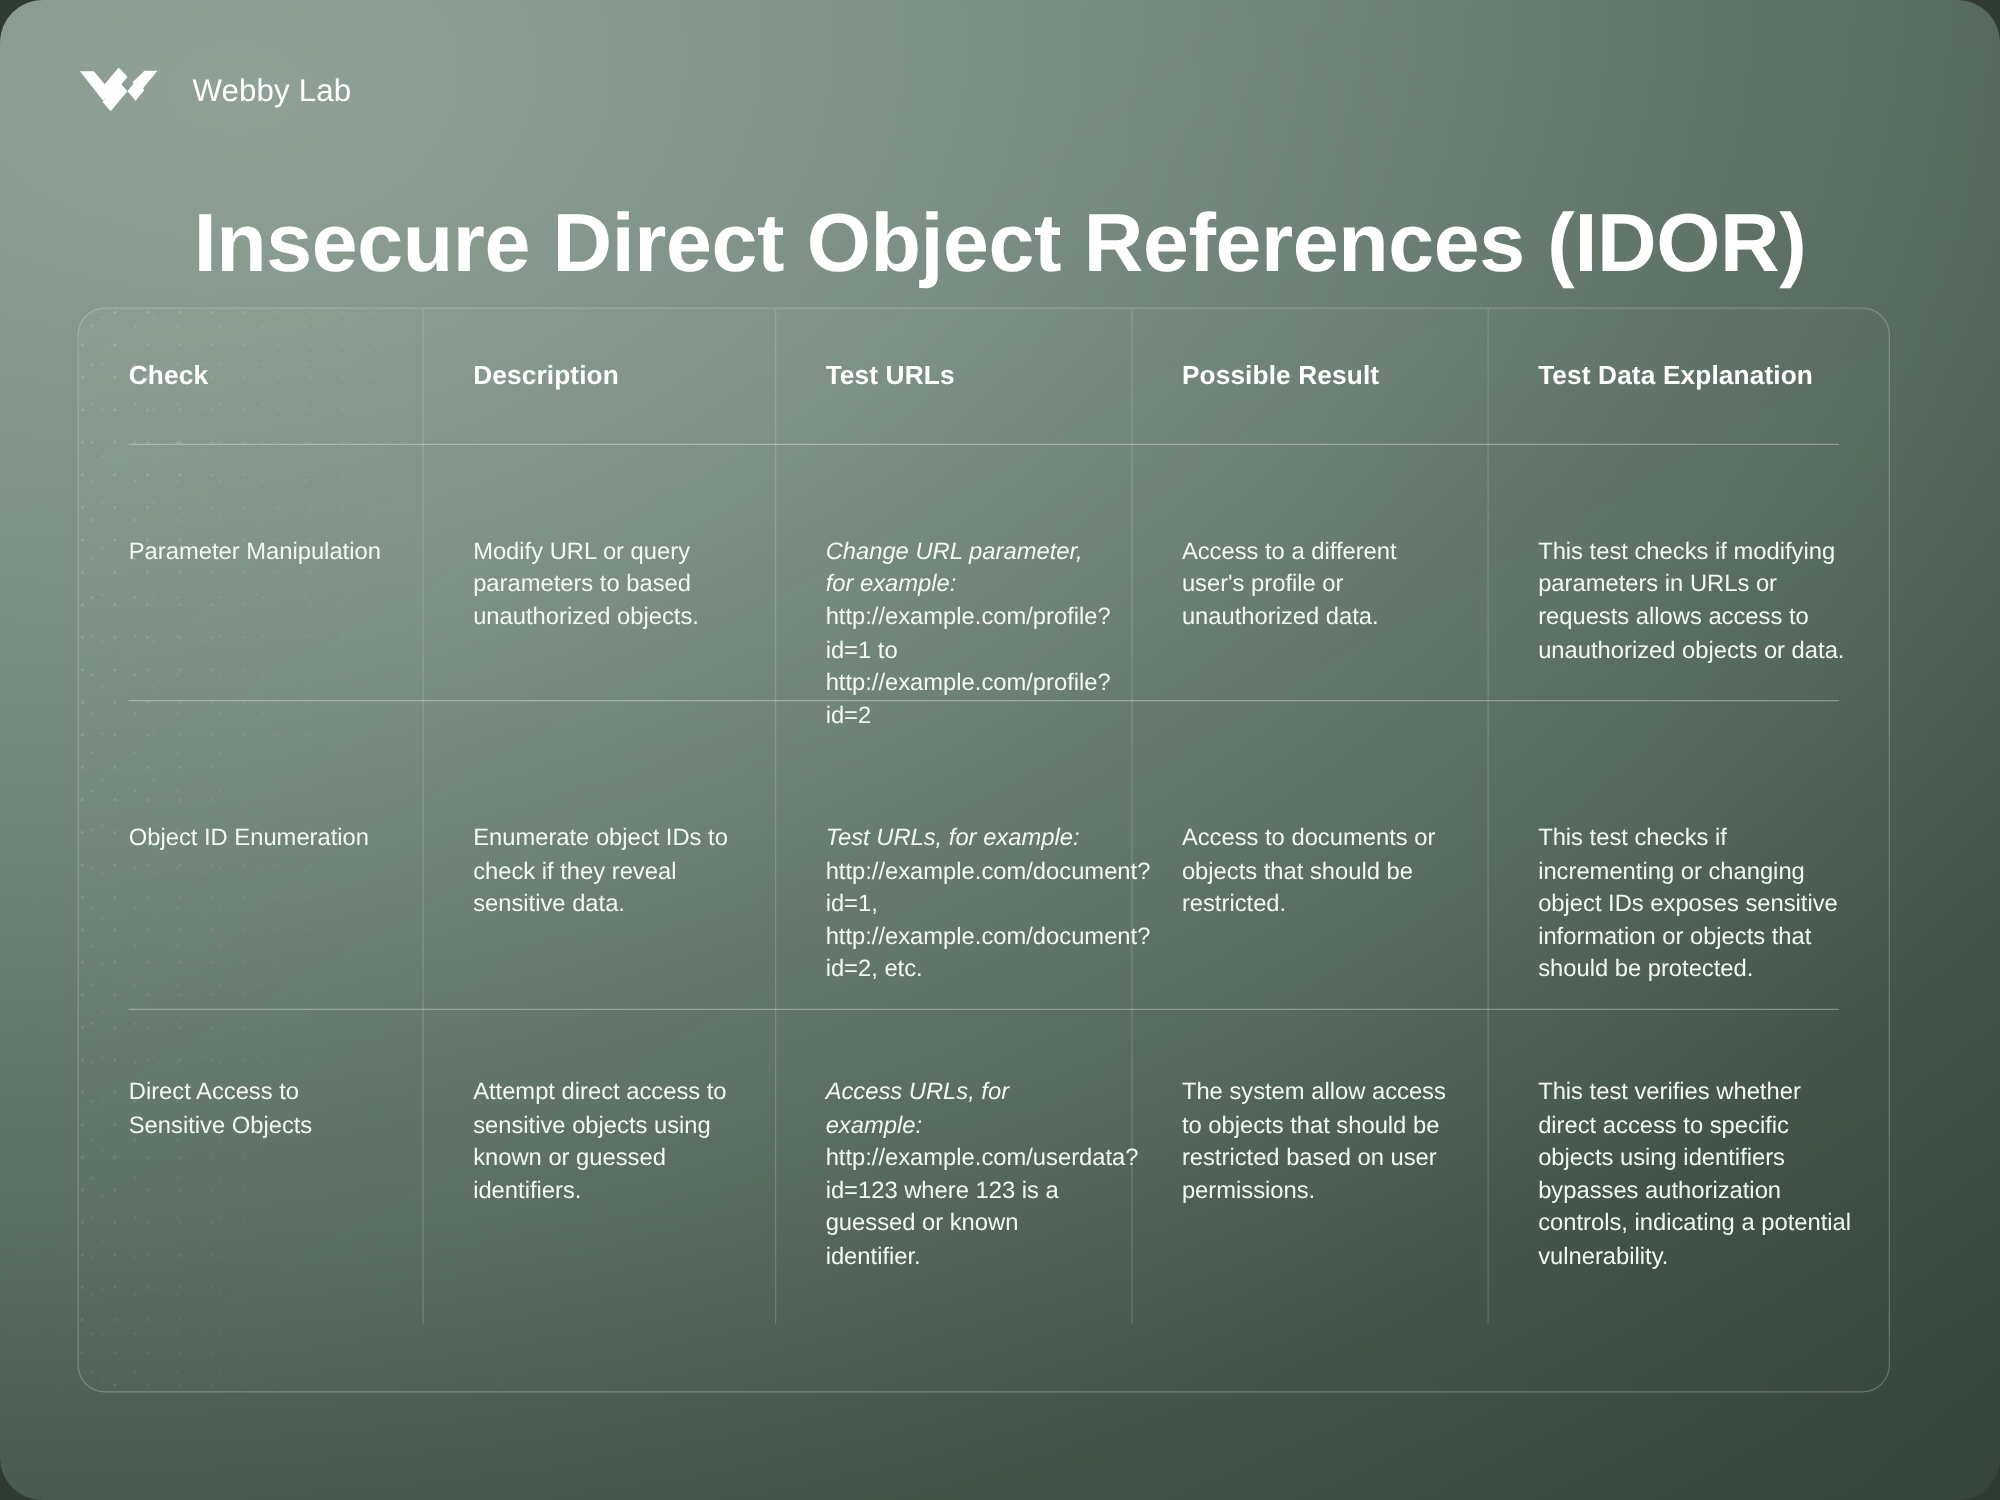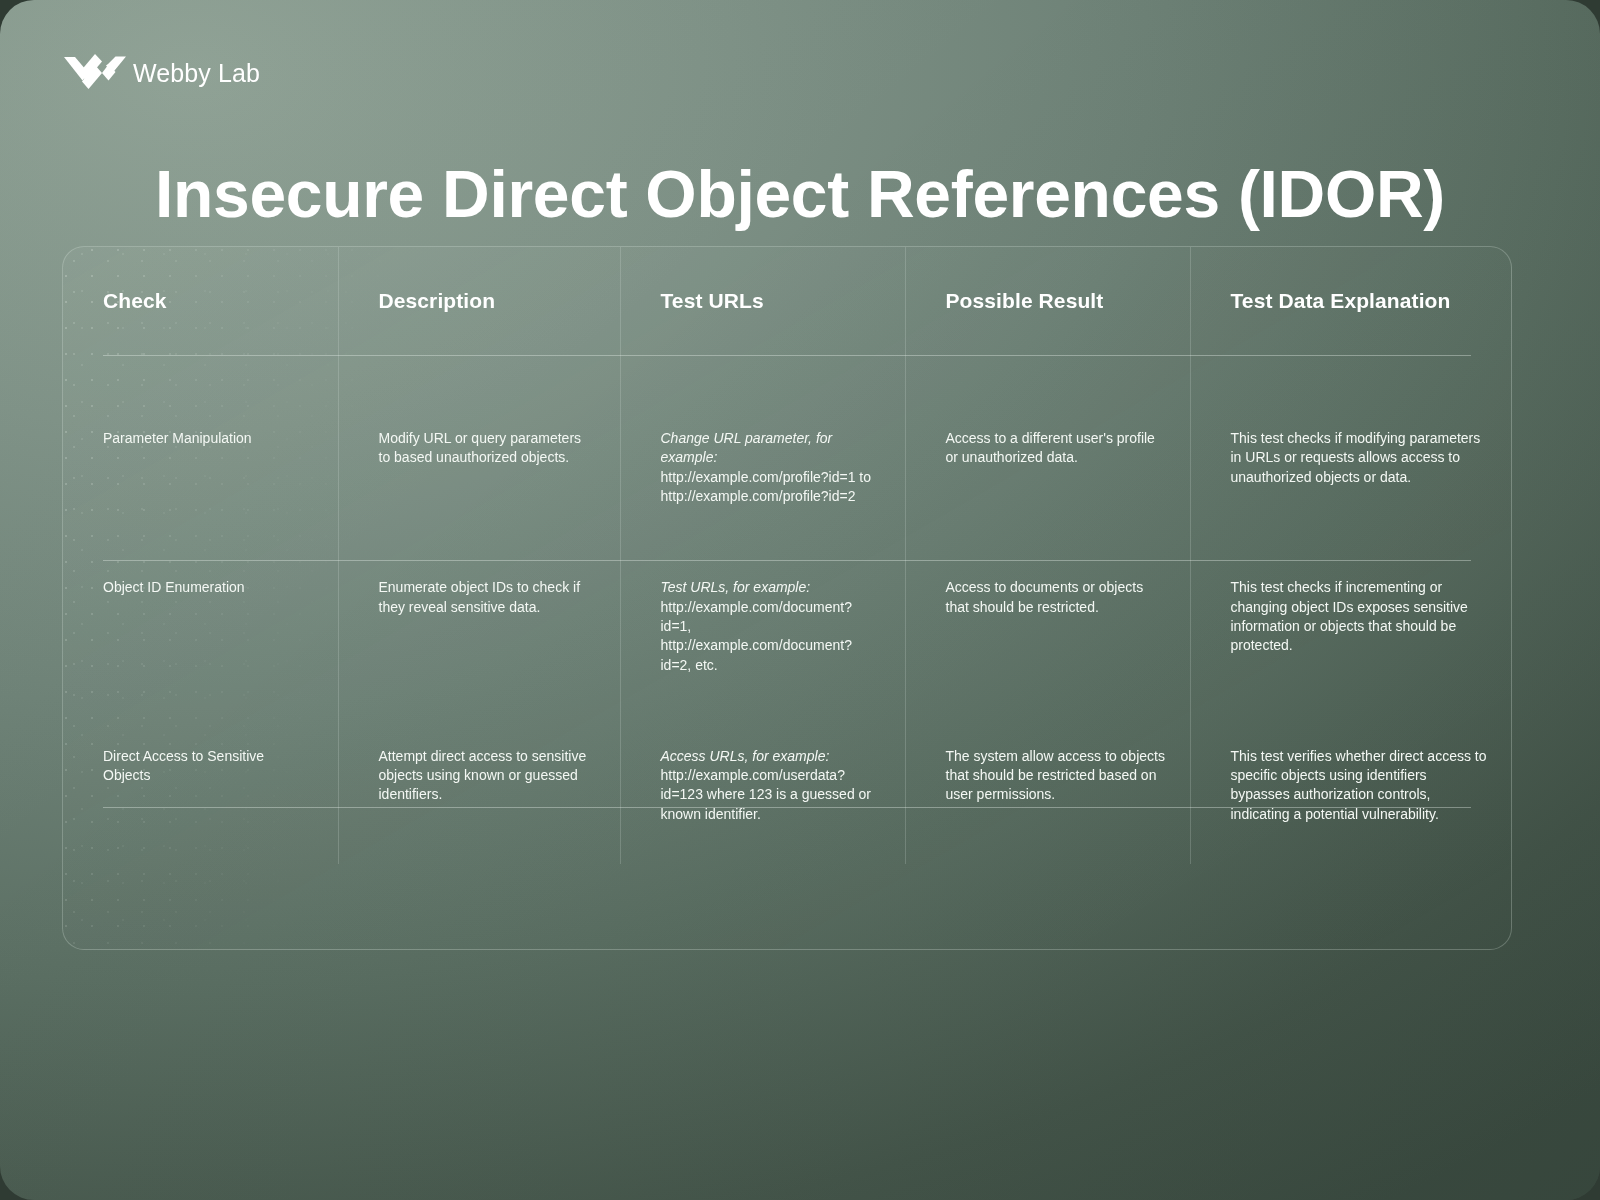--- a/index.html
+++ b/index.html
@@ -36,21 +36,21 @@
     pointer-events: none;
   }
 
   
   .brand {
     position: absolute;
     left: 62px;
     top: 52px;
     display: flex;
     align-items: center;
-    gap: 5px;
+    gap: 26px;
     z-index: 4;
   }
   .brand-mark {
     width: 66px;
     height: 42px;
     display: block;
   }
   .brand-name {
     color: #ffffff;
     font-size: 25px;
@@ -71,21 +71,21 @@
     letter-spacing: -0.3px;
     z-index: 4;
   }
 
   
   .card {
     position: absolute;
     left: 62px;
     top: 246px;
     width: 1450px;
-    height: 704px;
+    height: 868px;
     box-sizing: border-box;
     border: 1px solid rgba(226,236,228,0.26);
     border-radius: 22px;
     overflow: hidden;
     background: linear-gradient(150deg, rgba(222,234,224,0.055) 0%, rgba(222,234,224,0.02) 45%, rgba(0,0,0,0.0) 100%);
     z-index: 3;
   }
 
   
   .card-speckle {
@@ -128,21 +128,21 @@
     height: 108px;
     padding: 42px 24px 0 40px;
     font-size: 21px;
     font-weight: 700;
     letter-spacing: 0.1px;
     white-space: nowrap;
   }
 
   .tbl tbody td {
     padding: 32px 24px 40px 40px;
-    font-size: 14px;
+    font-size: 19px;
     line-height: 1.38;
     font-weight: 400;
     color: #f4f8f4;
   }
 
   
   .rules { position: absolute; left: 0; top: 0; width: 100%; height: 100%; pointer-events: none; }
   .rule {
     position: absolute;
     left: 40px;

